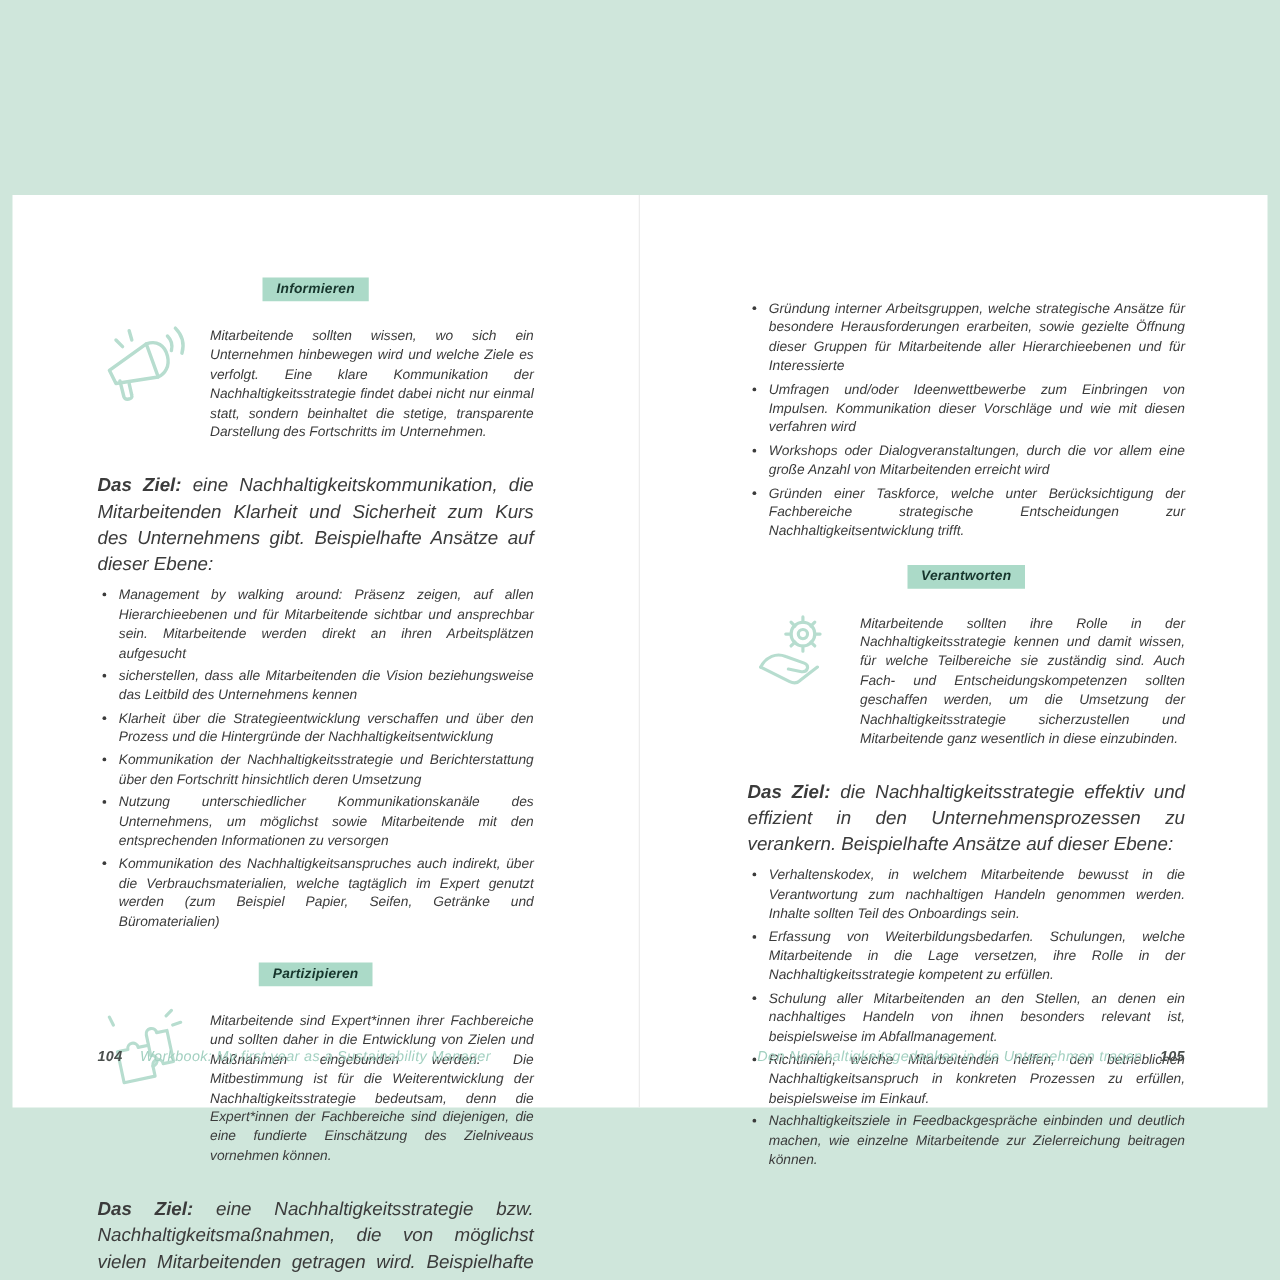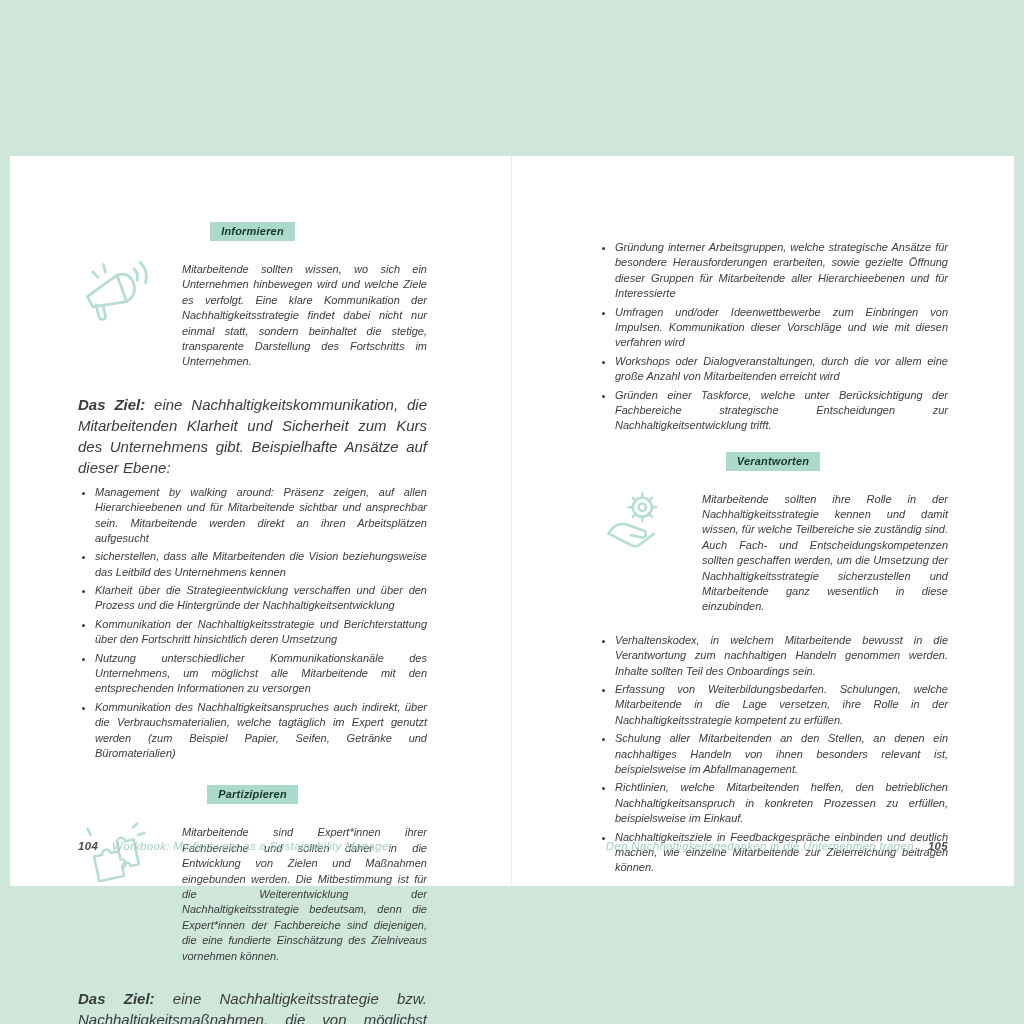--- a/index.html
+++ b/index.html
@@ -23,21 +23,21 @@
   .page-right{padding:84px 66px 0 86px;}
 
   .badge{
     display:block;width:fit-content;
     margin:0 auto 10px auto;
     background:#abdac8;color:#16352c;
     font-size:11px;font-weight:bold;
     padding:3px 11px 4px 11px;
     letter-spacing:.2px;
   }
-  .intro-row{display:flex;gap:28px;align-items:flex-start;}
+  .intro-row{display:flex;gap:14px;align-items:flex-start;}
   .icon-col{flex:0 0 76px;margin-top:2px;}
   .icon-col svg{width:76px;height:76px;display:block;}
   .intro-text{flex:1;font-size:11px;line-height:1.4;text-align:justify;}
 
   .goal{margin:13px 0 0 0;font-size:15px;line-height:1.4;text-align:justify;}
   .goal strong{font-weight:bold;}
 
   ul.bullets{margin:7px 0 0 0;padding-left:17px;}
   ul.bullets li{
     font-size:11px;line-height:1.4;text-align:justify;
@@ -80,21 +80,21 @@
           </svg>
         </div>
         <p class="intro-text">Mitarbeitende sollten wissen, wo sich ein Unternehmen hinbewegen wird und welche Ziele es verfolgt. Eine klare Kommunikation der Nachhaltigkeitsstrategie findet dabei nicht nur einmal statt, sondern beinhaltet die stetige, transparente Darstellung des Fortschritts im Unternehmen.</p>
       </div>
       <p class="goal"><strong>Das Ziel:</strong><span> eine Nachhaltigkeitskommunikation, die Mitarbeitenden Klarheit und Sicherheit zum Kurs des Unternehmens gibt. Beispielhafte Ansätze auf dieser Ebene:</span></p>
       <ul class="bullets">
         <li>Management by walking around: Präsenz zeigen, auf allen Hierarchieebenen und für Mitarbeitende sichtbar und ansprechbar sein. Mitarbeitende werden direkt an ihren Arbeitsplätzen aufgesucht</li>
         <li>sicherstellen, dass alle Mitarbeitenden die Vision beziehungsweise das Leitbild des Unternehmens kennen</li>
         <li>Klarheit über die Strategieentwicklung verschaffen und über den Prozess und die Hintergründe der Nachhaltigkeitsentwicklung</li>
         <li>Kommunikation der Nachhaltigkeitsstrategie und Berichterstattung über den Fortschritt hinsichtlich deren Umsetzung</li>
-        <li>Nutzung unterschiedlicher Kommunikationskanäle des Unternehmens, um möglichst alle Mitarbeitende mit den entsprechenden Informationen zu versorgen</li>
+        <li>Nutzung unterschiedlicher Kommunikationskanäle des Unternehmens, um möglichst sowie Mitarbeitende mit den entsprechenden Informationen zu versorgen</li>
         <li>Kommunikation des Nachhaltigkeitsanspruches auch indirekt, über die Verbrauchsmaterialien, welche tagtäglich im Expert genutzt werden (zum Beispiel Papier, Seifen, Getränke und Büromaterialien)</li>
       </ul>
     </div>
 
     <div class="section">
       <span class="badge">Partizipieren</span>
       <div class="intro-row">
         <div class="icon-col">
           <svg viewBox="0 0 72 72">
             <g fill="none" stroke="#b7ddcf" stroke-width="2.4" stroke-linecap="round" stroke-linejoin="round">
@@ -138,20 +138,21 @@
               <circle cx="42" cy="23" r="9"></circle>
               <circle cx="42" cy="23" r="3.5"></circle>
               <path d="M42 10 v4 M42 32 v4 M29 23 h4 M51 23 h4 M33 14 l3 3 M48 29 l3 3 M51 14 l-3 3 M36 29 l-3 3"></path>
               <path d="M10 48 c4 -8 12 -11 19 -8 l14 5 c4 1.5 3 7 -2 6.5 l-10 -2"></path>
               <path d="M10 48 l22 11 c3 1.5 6 1 8 -1 l13 -10"></path>
             </g>
           </svg>
         </div>
         <p class="intro-text">Mitarbeitende sollten ihre Rolle in der Nachhaltigkeitsstrategie kennen und damit wissen, für welche Teilbereiche sie zuständig sind. Auch Fach- und Entscheidungskompetenzen sollten geschaffen werden, um die Umsetzung der Nachhaltigkeitsstrategie sicherzustellen und Mitarbeitende ganz wesentlich in diese einzubinden.</p>
       </div>
+      <p class="goal"><strong>Das Ziel:</strong><span> die Nachhaltigkeitsstrategie effektiv und effizient in den Unternehmensprozessen zu verankern. Beispielhafte Ansätze auf dieser Ebene:</span></p>
       <ul class="bullets">
         <li>Verhaltenskodex, in welchem Mitarbeitende bewusst in die Verantwortung zum nachhaltigen Handeln genommen werden. Inhalte sollten Teil des Onboardings sein.</li>
         <li>Erfassung von Weiterbildungsbedarfen. Schulungen, welche Mitarbeitende in die Lage versetzen, ihre Rolle in der Nachhaltigkeitsstrategie kompetent zu erfüllen.</li>
         <li>Schulung aller Mitarbeitenden an den Stellen, an denen ein nachhaltiges Handeln von ihnen besonders relevant ist, beispielsweise im Abfallmanagement.</li>
         <li>Richtlinien, welche Mitarbeitenden helfen, den betrieblichen Nachhaltigkeitsanspruch in konkreten Prozessen zu erfüllen, beispielsweise im Einkauf.</li>
         <li>Nachhaltigkeitsziele in Feedbackgespräche einbinden und deutlich machen, wie einzelne Mitarbeitende zur Zielerreichung beitragen können.</li>
       </ul>
     </div>
 
     <div class="footer">

